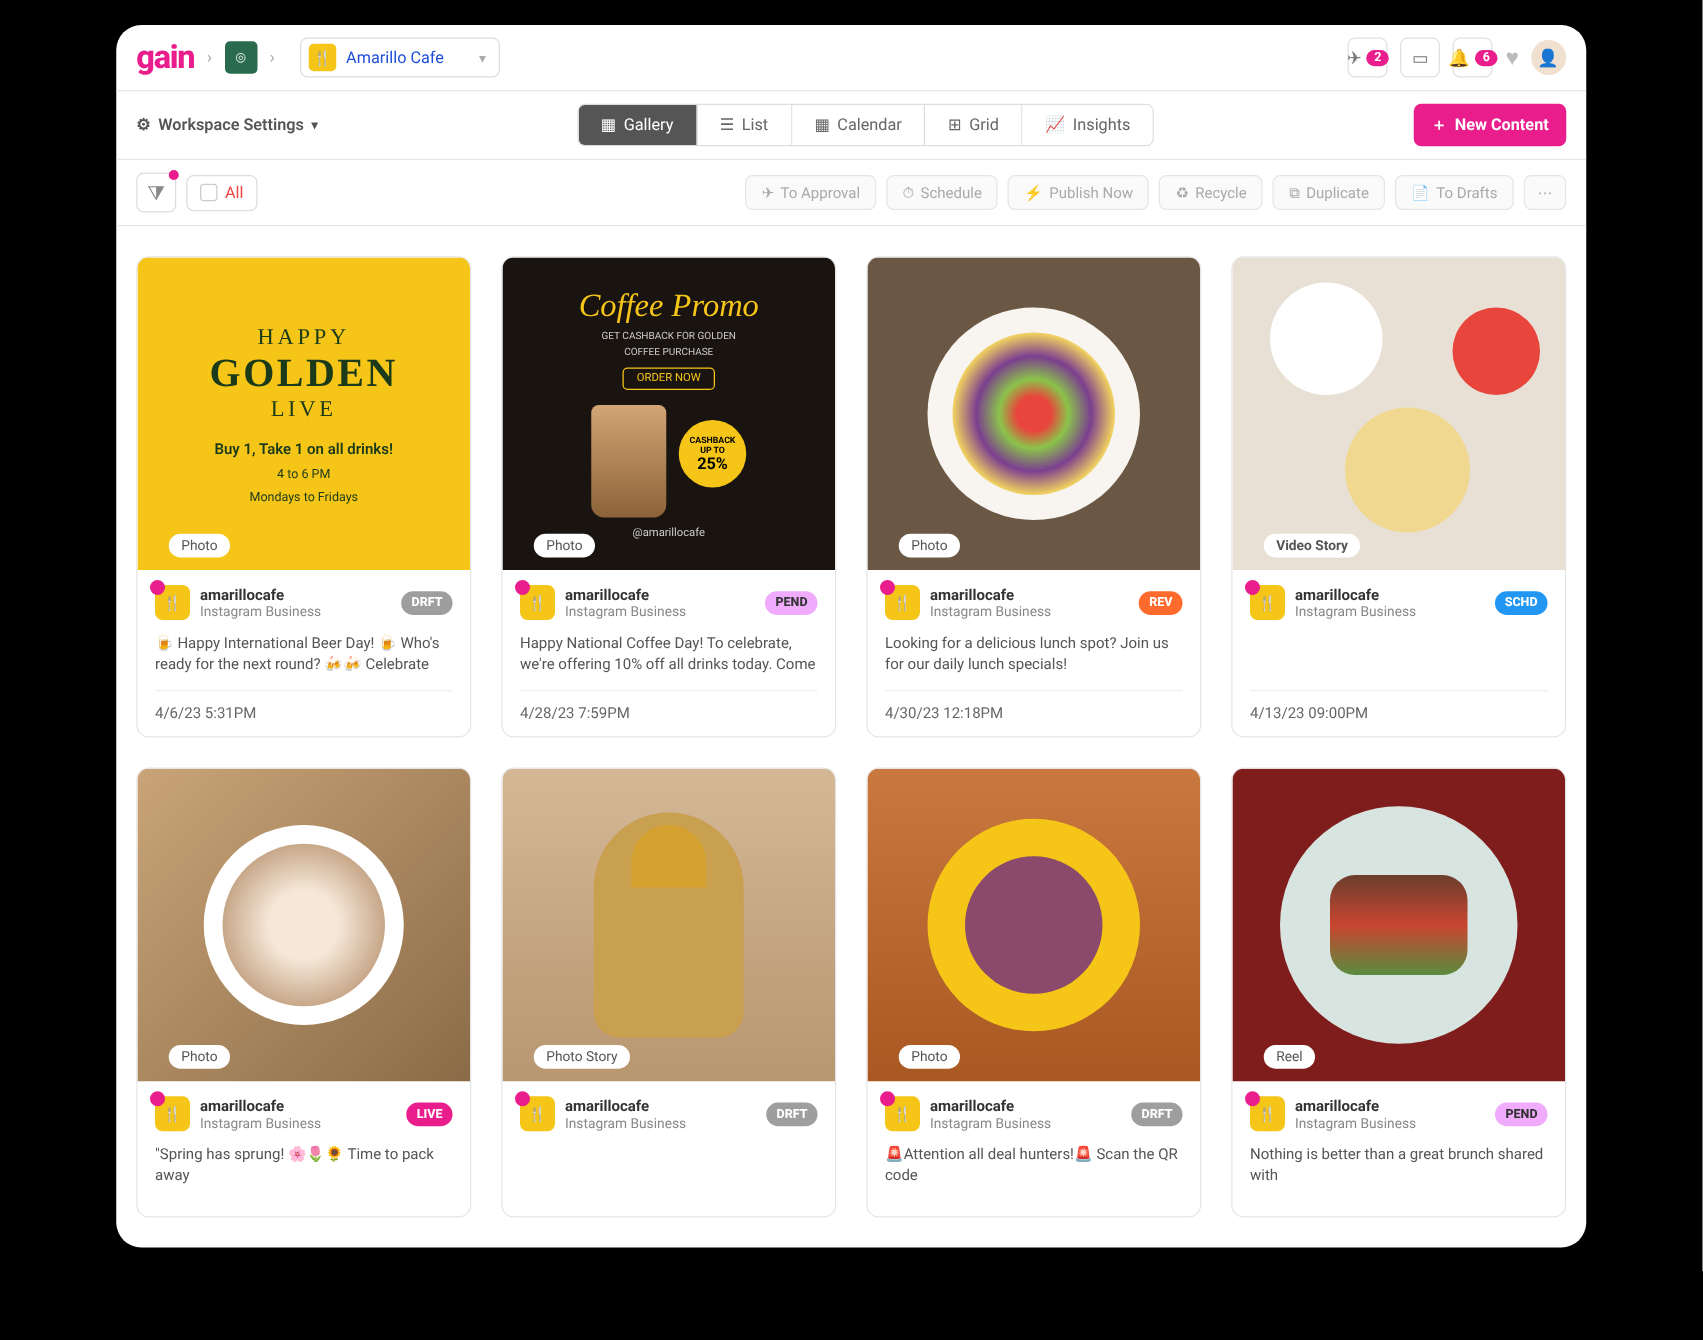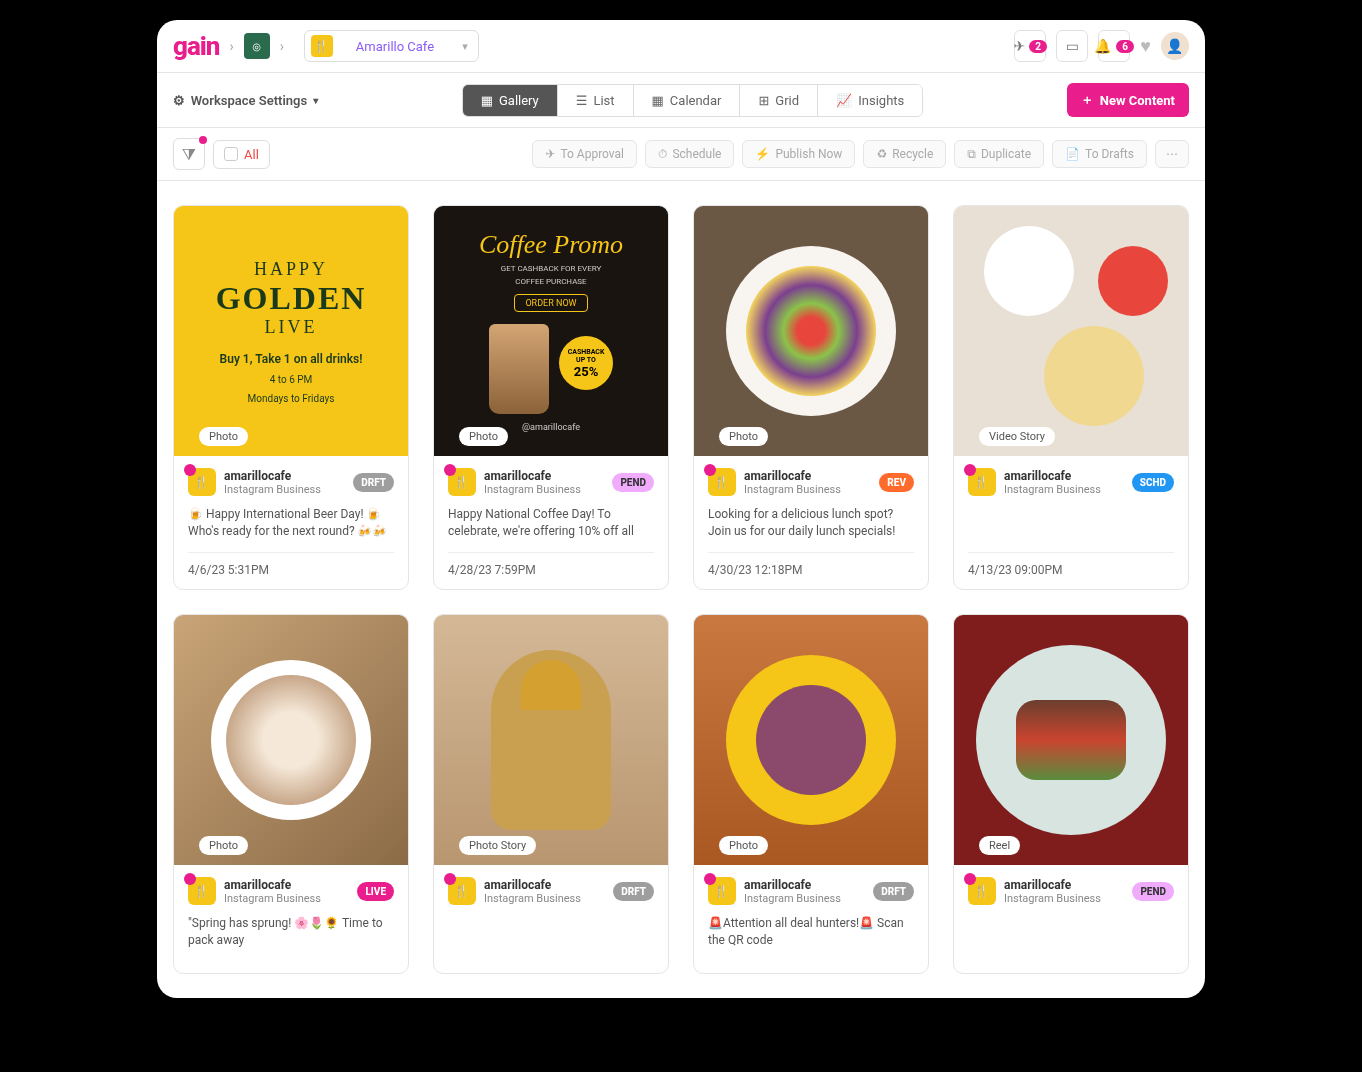--- a/index.html
+++ b/index.html
@@ -1,25 +1,25 @@
 <!DOCTYPE html>
 <html><head>
 <meta charset="utf-8">
 <style>
 * { box-sizing: border-box; margin: 0; padding: 0; }
 body { font-family: -apple-system, BlinkMacSystemFont, "Segoe UI", Roboto, sans-serif; background: #000; padding: 20px; }
-.app { background: #fff; border-radius: 20px; overflow: hidden; width: 1048px; margin: 0 auto; }
+.app { background: #fff; border-radius: 20px; overflow: hidden; width: 1176px; margin: 0 auto; }
 
 .topbar { display: flex; align-items: center; padding: 10px 16px; border-bottom: 1px solid #e5e5e5; }
 .logo { font-size: 26px; font-weight: 800; color: #E91E8C; letter-spacing: -1px; }
 .chevron { color: #aaa; margin: 0 10px; font-size: 14px; }
 .org-box { width: 26px; height: 26px; background: #2a6b4d; border-radius: 4px; display:flex;align-items:center;justify-content:center;color:#fff;font-size:10px; }
 .workspace-select { display: flex; align-items: center; border: 1px solid #ddd; border-radius: 6px; padding: 4px 10px 4px 6px; margin-left: 10px; gap: 8px; }
 .ws-icon { width: 22px; height: 22px; background: #f5c518; border-radius: 4px; display:flex;align-items:center;justify-content:center;font-size:12px; }
-.ws-name { font-size: 13px; color: #8b5cf6; margin-left: 15px; }
+.ws-name { font-size: 13px; color: #1d4ed8; }
 .topbar-right { margin-left: auto; display: flex; align-items: center; gap: 10px; }
 .icon-btn { width: 32px; height: 32px; border: 1px solid #e0e0e0; border-radius: 6px; display: flex; align-items: center; justify-content: center; color: #777; font-size: 14px; position: relative; background:#fff; }
 .badge { background: #E91E8C; color: #fff; font-size: 10px; font-weight: 700; border-radius: 10px; padding: 1px 6px; margin-left: 4px; }
 .icon-btn .badge { position: static; }
 .avatar { width: 28px; height: 28px; border-radius: 50%; background: #f0e0d0; display:flex;align-items:center;justify-content:center;font-size:14px; }
 
 .subbar { display: flex; align-items: center; padding: 10px 16px; border-bottom: 1px solid #e5e5e5; }
 .settings-btn { display: flex; align-items: center; gap: 6px; color: #555; font-size: 13px; font-weight: 600; }
 .view-switch { display: flex; border: 1px solid #ddd; border-radius: 6px; overflow: hidden; margin: 0 auto; }
 .view-btn { padding: 8px 18px; font-size: 13px; color: #666; display: flex; align-items: center; gap: 6px; border-right: 1px solid #ddd; background:#fff; }
@@ -63,21 +63,21 @@
 .img1 .p1 { font-size: 12px; margin-top: 14px; font-weight:600; }
 .img1 .p2 { font-size: 10px; margin-top: 8px; }
 .img2 { background: #1a1410; color:#f5c518; flex-direction:column;text-align:center; }
 .img2 .t1 { font-family: cursive; font-size: 26px; font-style:italic; }
 .img2 .t2 { font-size: 8px; color:#ccc; margin-top:4px; }
 .img2 .btn { border:1px solid #f5c518;padding:3px 10px;font-size:9px;margin-top:8px;border-radius:4px; }
 .img2 .glass { width:60px;height:90px;background:linear-gradient(#d4a574,#8b6239);border-radius:6px 6px 10px 10px;margin-top:12px; }
 .img3 { background:#6b5844; }
 .img3 .plate { width:170px;height:170px;background:#f8f5f0;border-radius:50%;display:flex;align-items:center;justify-content:center; }
 .img3 .salad { width:130px;height:130px;border-radius:50%;background: radial-gradient(circle, #e8453c 15%, #8bc34a 30%, #7b3f8f 50%, #f0d060 70%, #5a8c3e); }
-.img4 { background: #e8e0d5; }
+.img4 { background: #e8e0d5; font-weight: bold; }
 .img5 { background: linear-gradient(135deg,#c9a478,#8b6b47); }
 .img5 .cup { width:160px;height:160px;background:#fff;border-radius:50%;display:flex;align-items:center;justify-content:center; }
 .img5 .latte { width:130px;height:130px;border-radius:50%;background:radial-gradient(circle,#f5e8d8 30%,#a67850); }
 .img6 { background: linear-gradient(#d4b896,#b89670); }
 .img7 { background: linear-gradient(#c97840,#a85820); }
 .img7 .saucer { width:170px;height:170px;background:#f5c518;border-radius:50%;display:flex;align-items:center;justify-content:center; }
 .img7 .cup2 { width:110px;height:110px;background:#8b4a6b;border-radius:50%; }
 .img8 { background: #7f1d1d; }
 .img8 .plate2 { width:190px;height:190px;background:#d8e4e0;border-radius:50%;display:flex;align-items:center;justify-content:center; }
 .img8 .food { width:110px;height:80px;background:linear-gradient(#6b3e2e,#c94530,#5a8c3e);border-radius:20px; }
@@ -210,21 +210,21 @@
         </div>
         <div class="status st-DRFT">DRFT</div>
       </div>
       <div class="caption">🍺 Happy International Beer Day! 🍺 Who's ready for the next round? 🍻🍻 Celebrate with us and…</div>
       <div class="timestamp">4/6/23 5:31PM</div>
     </div>
   </div>
       <div class="card">
     <div class="card-img img2">
       <div class="t1">Coffee Promo</div>
-          <div class="t2">GET CASHBACK FOR EVERY</div>
+          <div class="t2">GET CASHBACK FOR GOLDEN</div>
           <div class="t2">COFFEE PURCHASE</div>
           <div class="btn">ORDER NOW</div>
           <div style="display:flex;align-items:center;gap:10px;">
             <div class="glass"></div>
             <div style="background:#f5c518;color:#000;border-radius:50%;width:54px;height:54px;display:flex;flex-direction:column;align-items:center;justify-content:center;font-size:7px;font-weight:700;">
               <div>CASHBACK</div>
               <div>UP TO</div>
               <div style="font-size:13px;">25%</div>
             </div>
           </div>
@@ -353,18 +353,19 @@
     </div>
     <div class="card-body">
       <div class="card-head">
         <div class="acct-icon">🍴</div>
         <div class="acct-txt">
           <div class="acct-name">amarillocafe</div>
           <div class="acct-type">Instagram Business</div>
         </div>
         <div class="status st-PEND">PEND</div>
       </div>
+      <div class="caption">Nothing is better than a great brunch shared with</div>
 
     </div>
   </div>
     </div>
 
 </div>
 
 </body></html>

